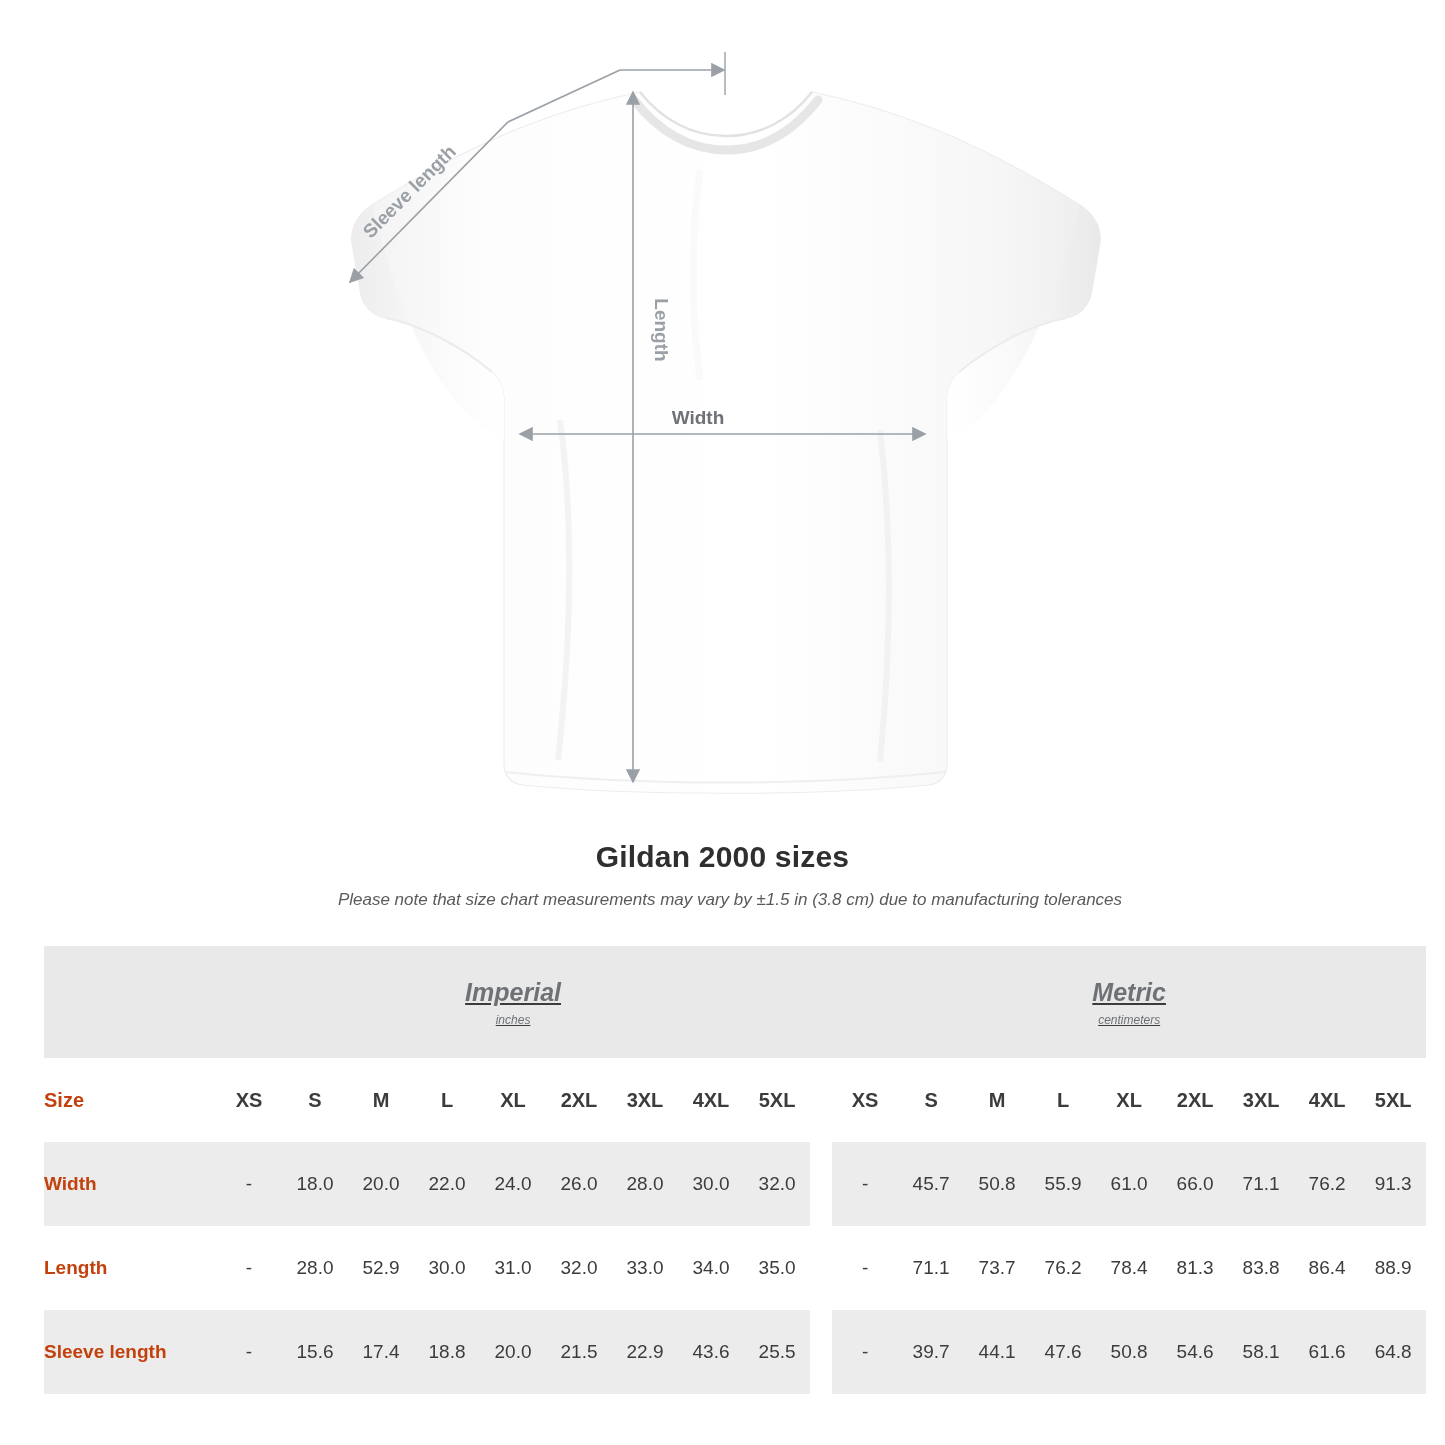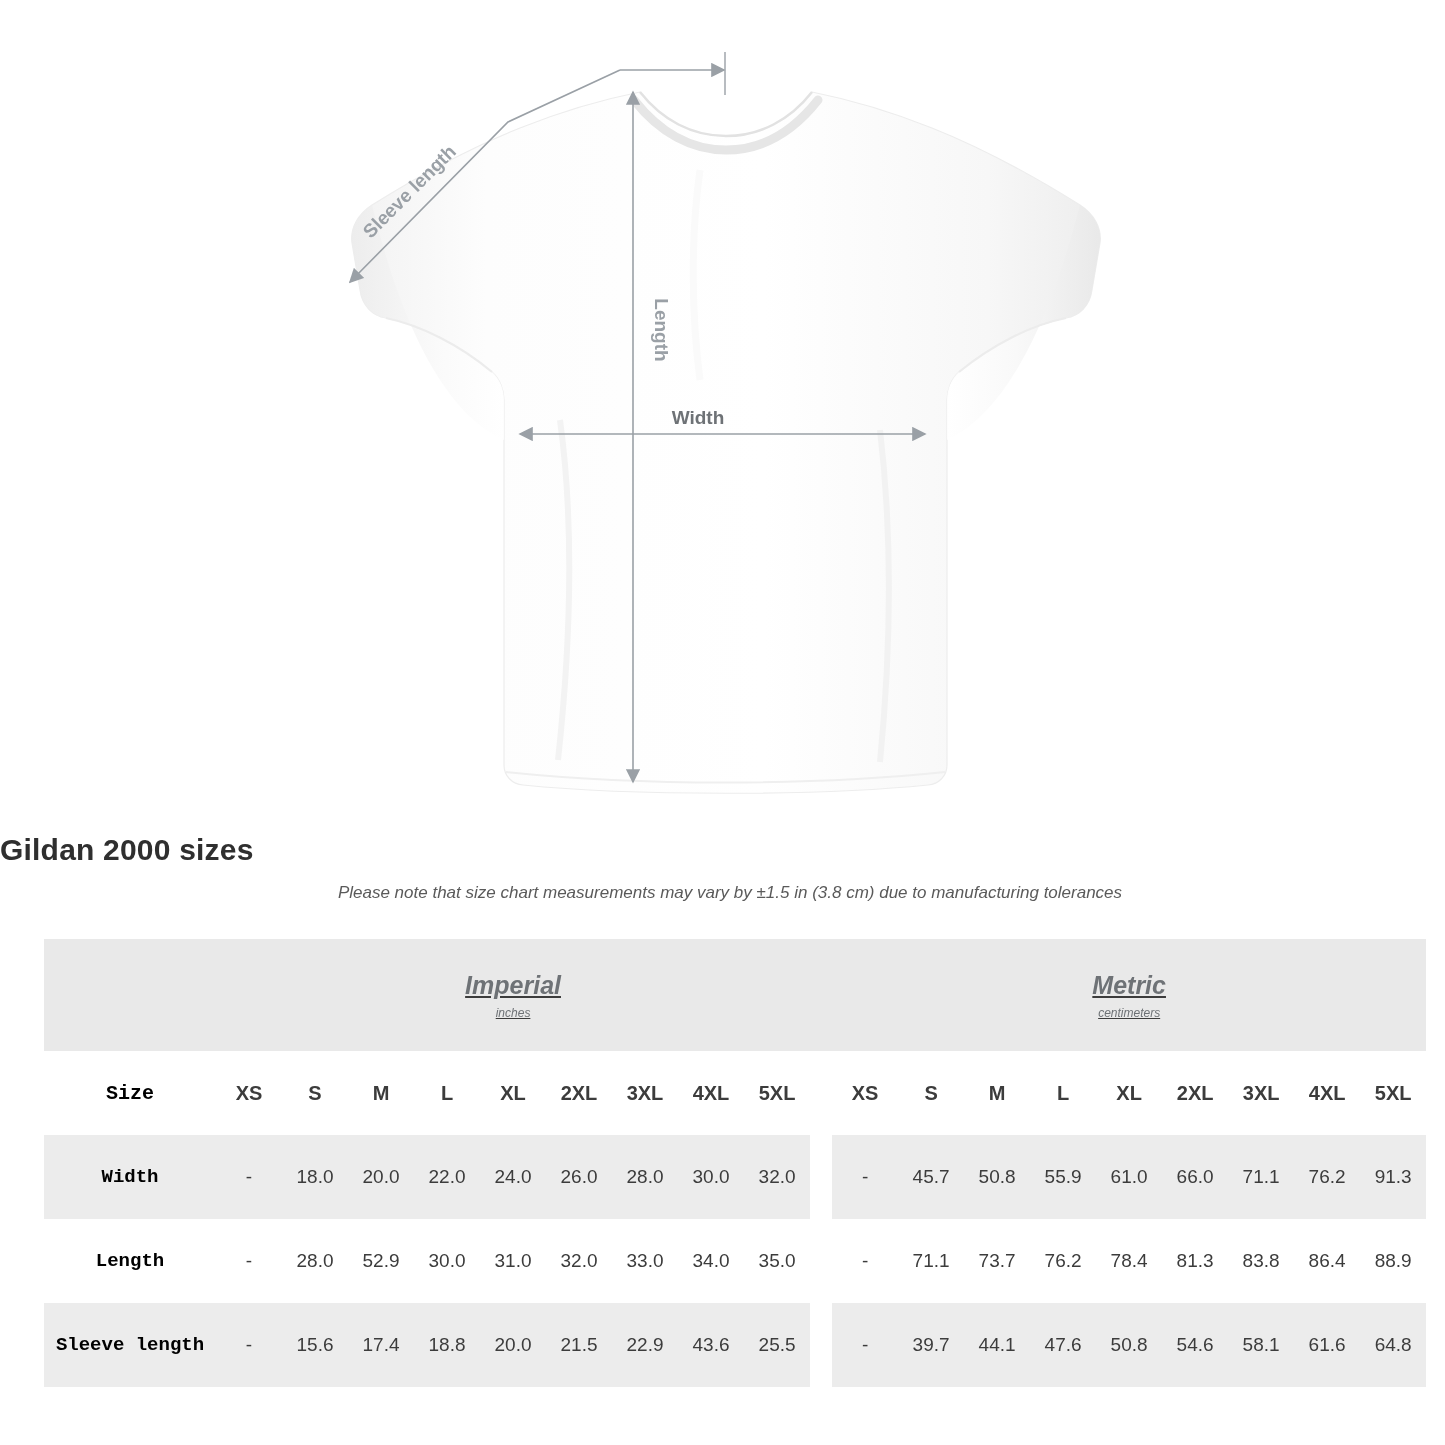--- a/index.html
+++ b/index.html
@@ -27,24 +27,25 @@
     height: 830px;
   }
   .shirt-svg {
     position: absolute;
     left: 0;
     top: 0;
   }
 
   
   .chart-title {
+    text-align: center;
     font-size: 30px;
     font-weight: bold;
     color: #2f2f2f;
-    margin-top: 3px;
+    margin-top: 10px;
     letter-spacing: 0.2px;
   }
   .chart-note {
     text-align: center;
     font-size: 17px;
     font-style: italic;
     color: #5a5a5a;
     margin-top: 16px;
     padding-left: 15px;
   }
@@ -77,26 +78,24 @@
     line-height: 1.2;
   }
   .unit-head .unit-sub {
     font-size: 12px;
     font-style: italic;
     color: #6e7276;
     margin-top: 6px;
   }
   .row-head {
     height: 84px;
-    text-align: center;
     vertical-align: middle;
     font-size: 19px;
     font-weight: bold;
-    color: #000000;
-    font-family: Liberation Mono, monospace;
+    color: #c2410c;
   }
   td.cell {
     text-align: center;
     vertical-align: middle;
     height: 84px;
     font-size: 19px;
     color: #3c3c3c;
   }
   td.size-label {
     font-weight: bold;

